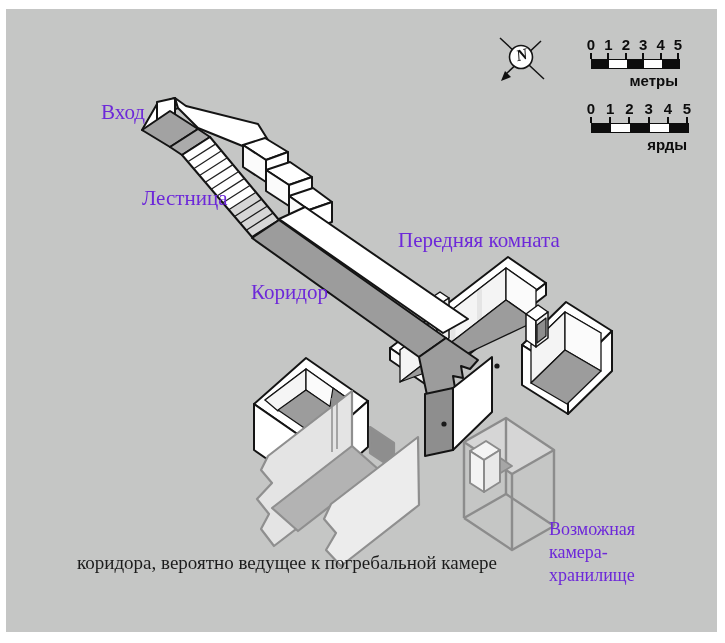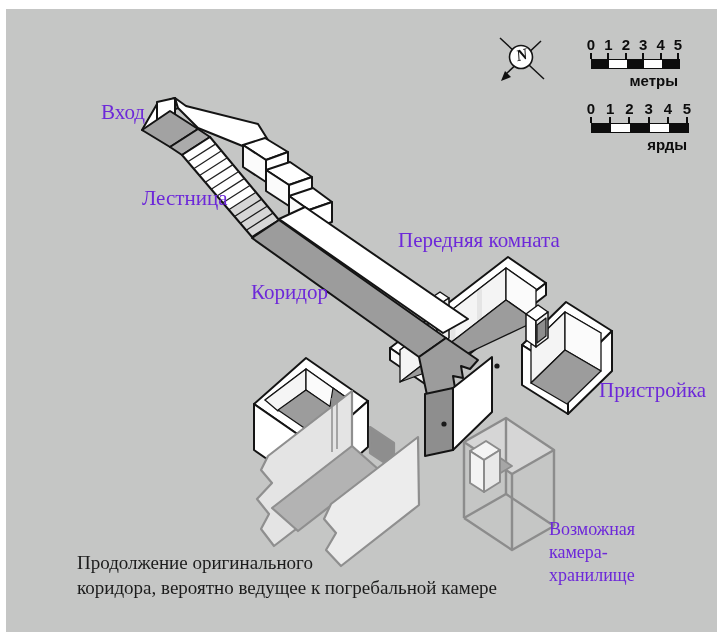--- a/index.html
+++ b/index.html
@@ -142,24 +142,22 @@
         <path d="M501,81 L511,77 L505,71 Z" fill="#111" stroke="none"></path>
         <circle cx="521" cy="57" r="11.5" fill="#ffffff" stroke-width="1.6"></circle>
       </g>
     </g>
   </svg>
 
   <div class="lbl" style="left:101px;top:100px;">Вход</div>
   <div class="lbl" style="left:142px;top:186px;">Лестница</div>
   <div class="lbl" style="left:251px;top:280px;">Коридор</div>
   <div class="lbl" style="left:398px;top:228px;text-align:right;">Передняя комната</div>
-  <div class="lbl" style="left:599px;top:378px;">Пристройка</div>
   <div class="lbl lbl-small" style="left:549px;top:518px;width:100px;">Возможная камера-хранилище</div>
   <div class="caption" style="left:77px;top:550px;">
-    <div>Продолжение оригинального</div>
     <div>коридора, вероятно ведущее к погребальной камере</div>
   </div>
 
   <div class="compass-n">N</div>
 
   <div class="scalebar" style="left:591px;top:36px;width:87px;height:56px;">
     <span class="sb-num" style="left:0px;">0</span>
     <span class="sb-num" style="left:17.4px;">1</span>
     <span class="sb-num" style="left:34.8px;">2</span>
     <span class="sb-num" style="left:52.2px;">3</span>

